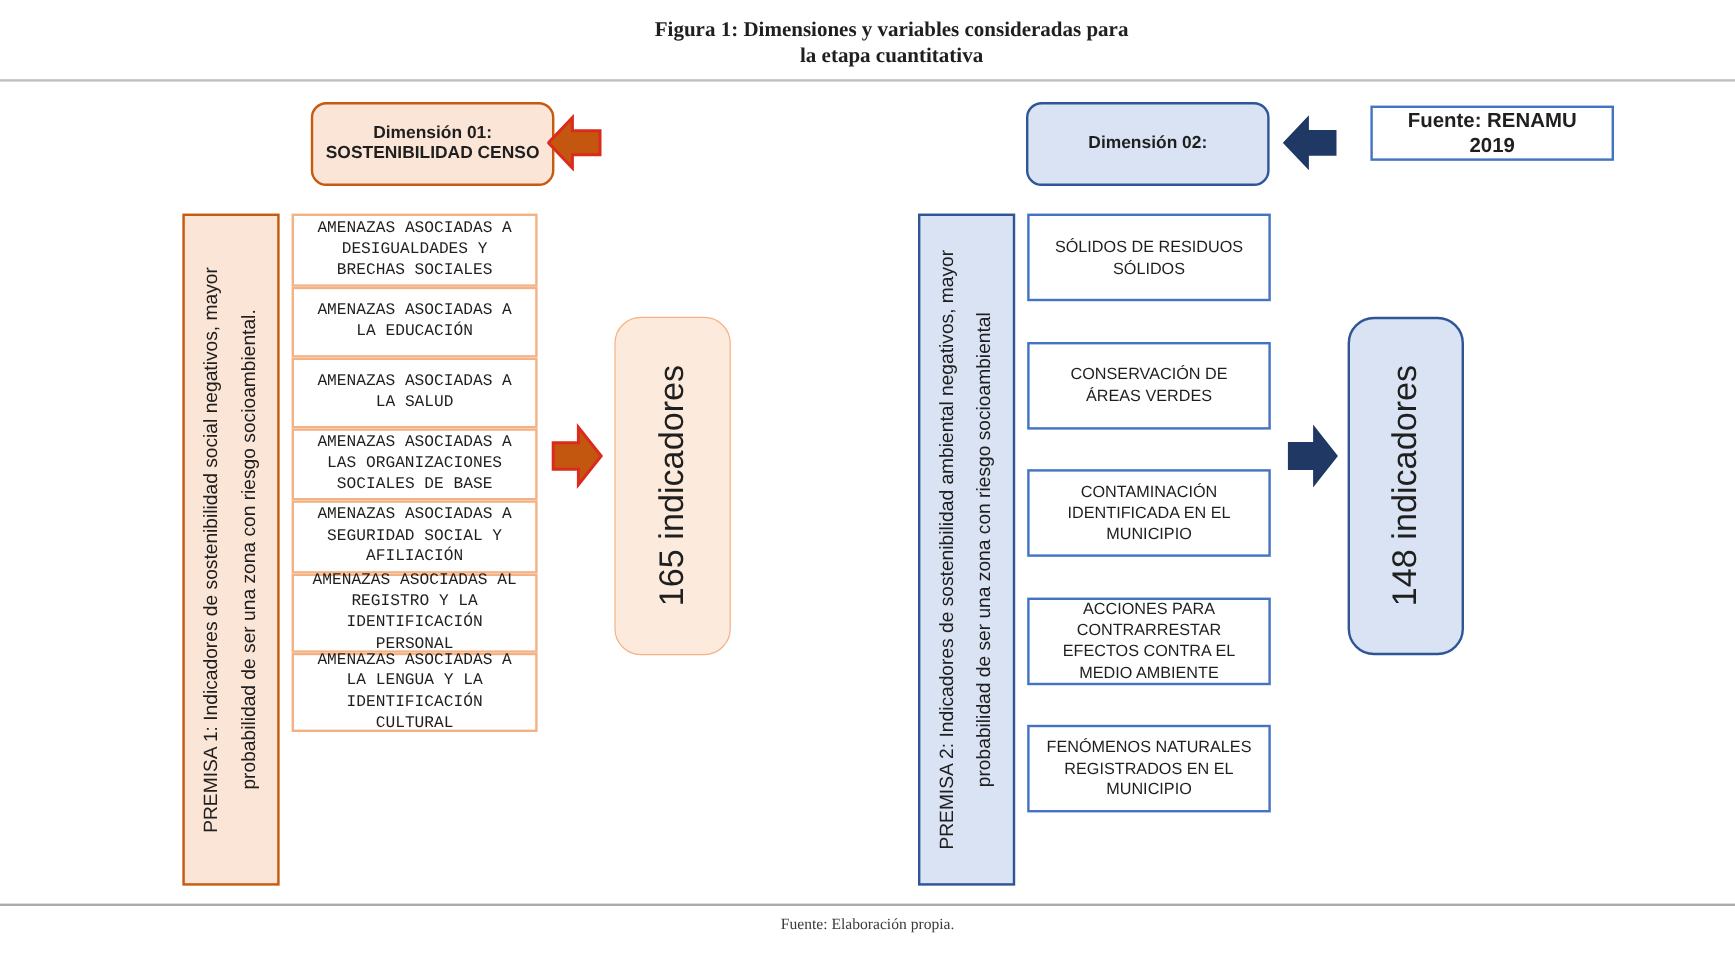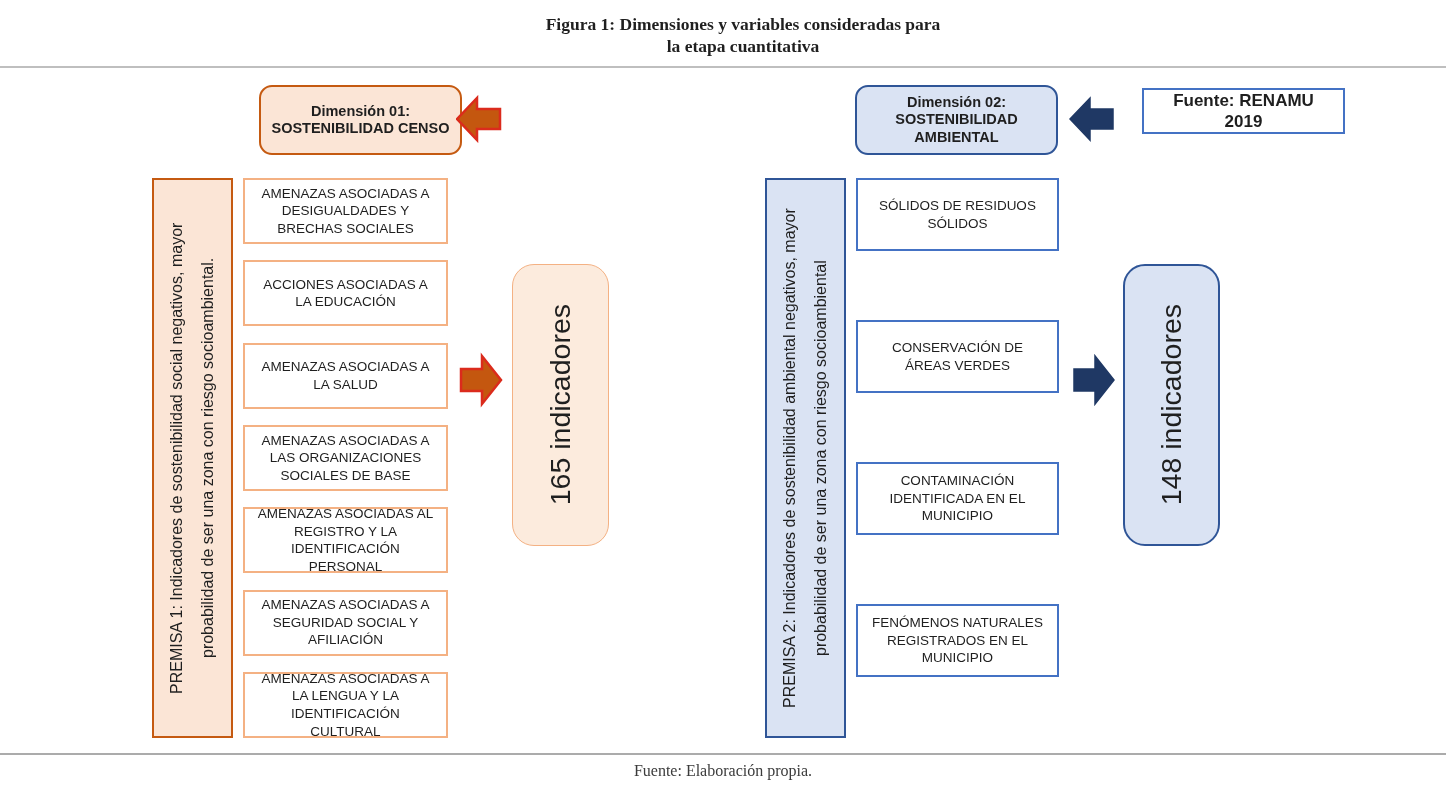--- a/index.html
+++ b/index.html
@@ -10,42 +10,42 @@
   
   .fig-title{
     position:absolute;top:13px;left:0;width:100%;text-align:center;
     font-family:"Liberation Serif",serif;font-weight:bold;font-size:17.5px;line-height:1.27;margin-left:20px;
   }
   .rule{position:absolute;left:0;width:100%;height:2px;background:var(--rule_gray,#bfbfbf);}
   .rule-top{top:66px;}
   .rule-bottom{top:753px;background:#ababab;}
   .footer-caption{
     position:absolute;top:762px;left:0;width:100%;text-align:center;
-    font-family:"Liberation Serif",serif;font-size:16px;color:#3b3b3b;
+    font-family:"Liberation Serif",serif;font-size:13px;color:#3b3b3b;
   }
   
   .box{position:absolute;box-sizing:border-box;display:flex;align-items:center;justify-content:center;text-align:center;}
   .dim-box{width:203px;height:70px;border-radius:13px;font-weight:bold;font-size:14.5px;line-height:1.2;flex-direction:column;padding:3px;}
   .dim-social{left:259px;top:85px;background:var(--peach_fill,#FBE5D6);border:2.5px solid var(--orange_dark,#C55A11);}
   .dim-env{left:855px;top:85px;background:var(--blue_fill,#DAE3F3);border:2.5px solid var(--blue_dark,#2F5597);}
   .fuente-box{font-weight:bold;font-size:17px;line-height:1.25;background:#fff;}
   .fuente-censo{left:518px;top:89px;width:203px;height:63px;border:2px solid var(--orange_mid,#ED7D31);}
   .fuente-renamu{left:1130px;top:88px;width:203px;height:46px;border:2px solid var(--blue_mid,#4472C4);margin-left:12px;}
   .fuente-renamu .inner{max-width:150px;}
   .premisa{width:81px;height:560px;top:178px;font-size:16px;}
   .premisa-1{left:152px;background:var(--peach_fill,#FBE5D6);border:2px solid var(--orange_dark,#C55A11);}
   .premisa-2{left:765px;background:var(--blue_fill,#DAE3F3);border:2px solid var(--blue_dark,#2F5597);}
   .vtext{writing-mode:vertical-rl;transform:rotate(180deg);text-align:center;line-height:1.95;}
   .result-box{width:97px;height:282px;top:264px;border-radius:22px;}
   .result-165{left:512px;background:var(--peach_fill_light,#FCEBDD);border:1.5px solid var(--orange_light,#F4B183);}
   .result-148{left:1123px;background:var(--blue_fill,#DAE3F3);border:2px solid var(--blue_dark,#2F5597);}
   .result-box .vtext{font-size:28.5px;line-height:1.1;}
   
   .var-col{position:absolute;display:flex;flex-direction:column;justify-content:space-between;}
-  .var-col-social{left:243px;top:178px;width:205px;height:560px;}
+  .var-col-social{left:243px;top:178px;width:205px;height:432px;font-family:Liberation Mono, monospace;}
   .var-col-env{left:856px;top:178px;width:203px;height:499px;}
   .var-box{
     box-sizing:border-box;background:#fff;display:flex;align-items:center;justify-content:center;
     text-align:center;font-size:13.5px;line-height:1.3;padding:2px 12px;
   }
   .var-col-social .var-box{height:66px;border:2px solid var(--orange_light,#F4B183);}
   .var-col-env .var-box{height:73px;border:2px solid var(--blue_mid,#4472C4);}
   
   .arrow{position:absolute;}
   .arr-l1{left:456px;top:95px;}
@@ -73,57 +73,57 @@
     <polygon points="1,24 21,3 21,14 44,14 44,34 21,34 21,45" fill="var(--arrow_orange_fill,#C4570F)" stroke="var(--arrow_red_stroke,#DB2B1C)" stroke-width="2.5"></polygon>
   </svg>
 
 
   <div class="box premisa premisa-1">
     <div class="vtext">PREMISA 1: Indicadores de sostenibilidad social negativos, mayor probabilidad de ser una zona con riesgo socioambiental.</div>
   </div>
 
   <div class="var-col var-col-social">
     <div class="var-box">AMENAZAS ASOCIADAS A DESIGUALDADES Y BRECHAS SOCIALES</div>
-    <div class="var-box">ACCIONES ASOCIADAS A LA EDUCACIÓN</div>
+    <div class="var-box">AMENAZAS ASOCIADAS A LA EDUCACIÓN</div>
     <div class="var-box">AMENAZAS ASOCIADAS A LA SALUD</div>
     <div class="var-box">AMENAZAS ASOCIADAS A LAS ORGANIZACIONES SOCIALES DE BASE</div>
+    <div class="var-box">AMENAZAS ASOCIADAS A SEGURIDAD SOCIAL Y AFILIACIÓN</div>
     <div class="var-box">AMENAZAS ASOCIADAS AL REGISTRO Y LA IDENTIFICACIÓN PERSONAL</div>
-    <div class="var-box">AMENAZAS ASOCIADAS A SEGURIDAD SOCIAL Y AFILIACIÓN</div>
     <div class="var-box">AMENAZAS ASOCIADAS A LA LENGUA Y LA IDENTIFICACIÓN CULTURAL</div>
   </div>
 
   <svg class="arrow arr-r1" width="44" height="56" viewBox="0 0 44 56">
     <polygon points="2,17 23,17 23,4 42,28 23,52 23,39 2,39" fill="var(--arrow_orange_fill,#C4570F)" stroke="var(--arrow_red_stroke,#DB2B1C)" stroke-width="2.5"></polygon>
   </svg>
 
   <div class="box result-box result-165">
     <div class="vtext">165 indicadores</div>
   </div>
 
   <div class="box dim-box dim-env">
     <div>Dimensión 02:</div>
-    <div>SOSTENIBILIDAD AMBIENTAL</div>
   </div>
 
   <svg class="arrow arr-l2" width="46" height="48" viewBox="0 0 46 48">
     <polygon points="1,24 21,3 21,14 44,14 44,34 21,34 21,45" fill="var(--navy,#1F3864)" stroke="var(--navy,#1F3864)" stroke-width="1.5"></polygon>
   </svg>
 
   <div class="box fuente-box fuente-renamu">
     <div class="inner">Fuente: RENAMU 2019</div>
   </div>
 
   <div class="box premisa premisa-2">
     <div class="vtext">PREMISA 2: Indicadores de sostenibilidad ambiental negativos, mayor probabilidad de ser una zona con riesgo socioambiental</div>
   </div>
 
   <div class="var-col var-col-env">
     <div class="var-box">SÓLIDOS DE RESIDUOS SÓLIDOS</div>
     <div class="var-box">CONSERVACIÓN DE ÁREAS VERDES</div>
     <div class="var-box">CONTAMINACIÓN IDENTIFICADA EN EL MUNICIPIO</div>
+    <div class="var-box">ACCIONES PARA CONTRARRESTAR EFECTOS CONTRA EL MEDIO AMBIENTE</div>
     <div class="var-box">FENÓMENOS NATURALES REGISTRADOS EN EL MUNICIPIO</div>
   </div>
 
   <svg class="arrow arr-r2" width="44" height="56" viewBox="0 0 44 56">
     <polygon points="2,17 23,17 23,4 42,28 23,52 23,39 2,39" fill="var(--navy,#1F3864)" stroke="var(--navy,#1F3864)" stroke-width="1.5"></polygon>
   </svg>
 
   <div class="box result-box result-148">
     <div class="vtext">148 indicadores</div>
   </div>

